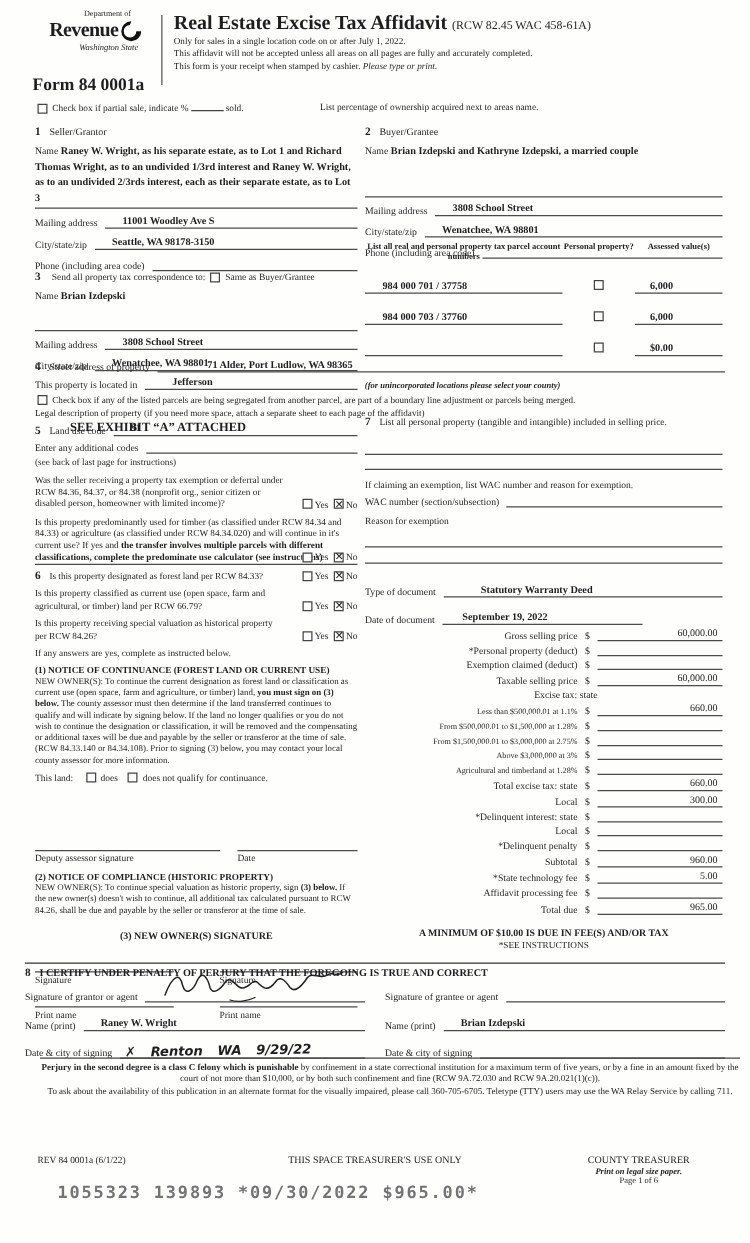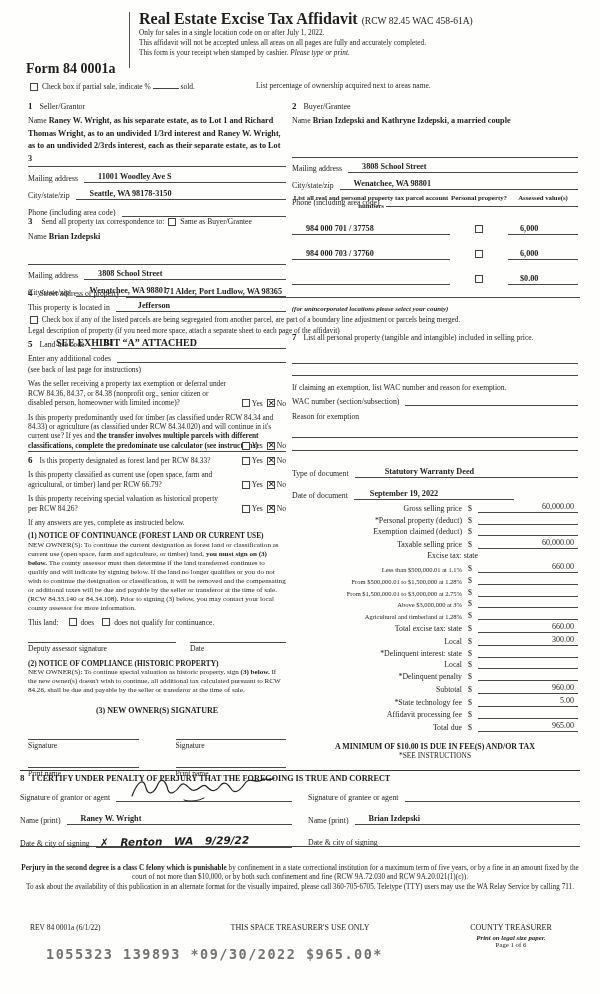--- a/index.html
+++ b/index.html
@@ -59,46 +59,57 @@
   
   .frow { display:flex; align-items:flex-end; margin-top:2.1px; }
   .flab { width:170px; text-align:right; font-size:7.8px; white-space:nowrap; }
   .flab.small { font-size:6.5px; }
   .fdol { width:16px; text-align:center; font-size:7.8px; }
   .famt { flex:1; border-bottom:0.8px solid #4a4a4a; text-align:right; font-weight:normal; font-size:8px; padding:0 4px 1px 0; min-height:9.5px; }
   .excise-hdr { width:186px; text-align:right; font-size:7.8px; margin-top:2px; }
 
   
   .deputy-row { display:flex; margin-top:15px; }
-  .deputy-cell { border-top:0.8px solid #4a4a4a; font-size:7.6px; padding-top:1px; }
+  .deputy-cell { border-top:0.8px solid #4a4a4a; font-size:7.6px; padding-top:1px;margin-top:38px; }
   .sig-grid { display:flex; gap:37px; }
   .sig-cell { width:118px; border-top:0.8px solid #4a4a4a; font-size:7.6px; padding-top:1px; }
 
   
   .s8 { border-top:1.5px solid #333; padding-top:2px; }
   .s8-grid { display:flex; gap:16px; }
   .s8col { flex:1; }
   .sigline { position:relative; }
   .handwrit { font-family:"DejaVu Sans", sans-serif; font-style:italic; font-weight:bold; font-size:10.5px; word-spacing:8px; transform:rotate(-1deg); display:inline-block; padding-left:4px; }
   .squiggle { position:absolute; left:20px; top:-20px; }
 
-  .perjury { border-top:1px solid #444; padding-top:17px; font-size:7.2px; line-height:9.2px; text-align:center; }
+  .perjury { border-top:1px solid #444; padding-top:3px; font-size:7.2px; line-height:9.2px; text-align:center;margin-left:12px; }
 
   .footer-rev { left:30px; top:923px; font-size:7.5px; }
   .footer-center { left:180px; top:923px; width:240px; text-align:center; font-size:8px; }
   .footer-right { left:450px; top:923px; width:122px; text-align:center; font-size:8px; }
   .print-note { font-size:6.8px; font-weight:bold; font-style:italic; margin-top:2px; }
   .page-no { font-size:6.8px; }
   .stamp { left:46px; top:946px; font-family:"DejaVu Sans Mono", monospace; font-size:13.5px; font-weight:bold; letter-spacing:1.5px; color:#737373; }
 </style>
 </head>
 <body>
 
 <div class="page">
 
+  <div class="abs logo">
+    <div class="dept">Department of</div>
+    <div class="rev-row">
+      <span class="rev">Revenue</span>
+      <svg width="20" height="20" viewBox="0 0 20 20">
+        <path d="M10 2 A8 8 0 1 0 18 10 L14 10 A5 5 0 1 1 9 5 Z" fill="#111"></path>
+        <path d="M10 6 A4 4 0 1 0 14 10 L11.5 10 A1.8 1.8 0 1 1 9.5 8 Z" fill="#fefefd"></path>
+      </svg>
+    </div>
+    <div class="wa">Washington State</div>
+  </div>
   <div class="abs hdr-divider"></div>
 
   <div class="abs title-block">
     <div class="title-line">
       <span>Real Estate Excise Tax Affidavit</span>
       <span class="title-suffix">(RCW 82.45 WAC 458-61A)</span>
     </div>
     <div class="sub">Only for sales in a single location code on or after July 1, 2022.</div>
     <div class="sub">This affidavit will not be accepted unless all areas on all pages are fully and accurately completed.</div>
     <div class="sub">

